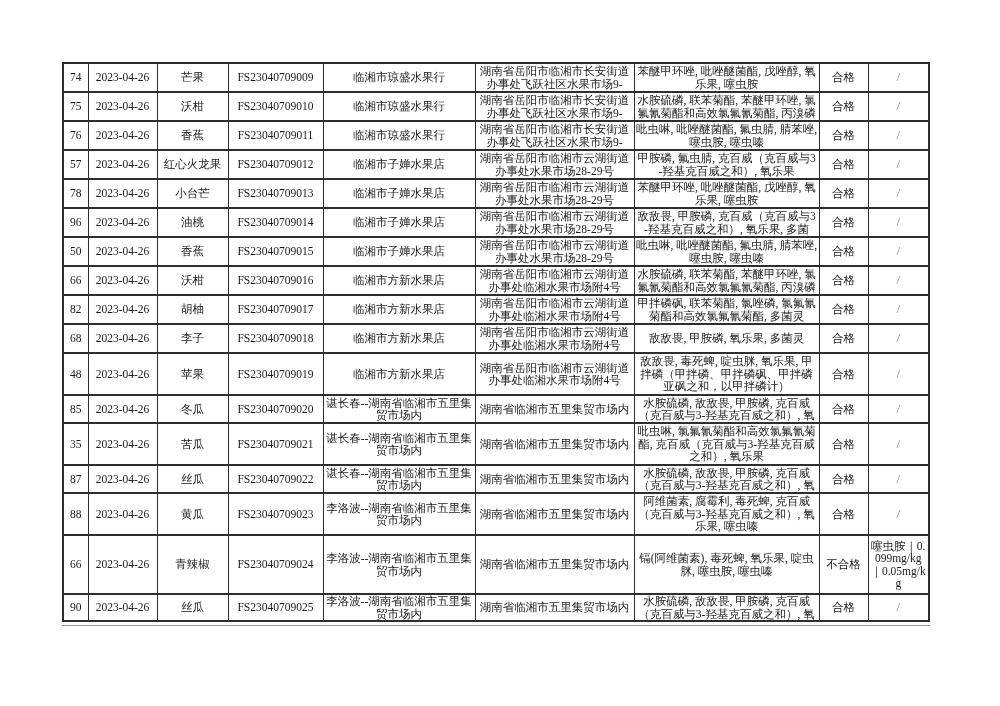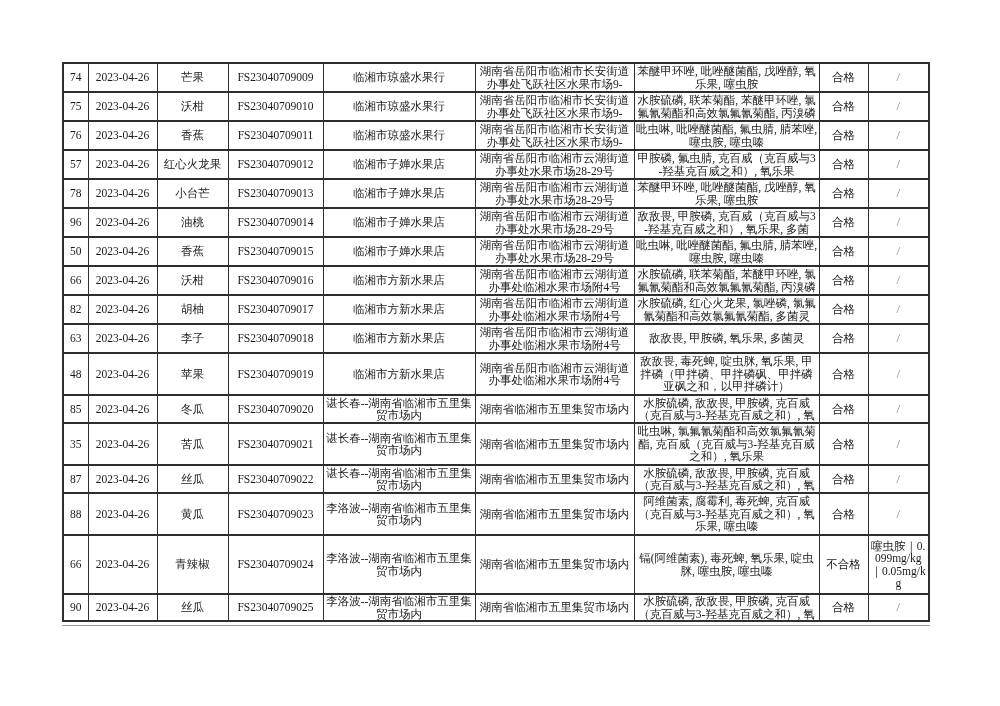--- a/index.html
+++ b/index.html
@@ -320,32 +320,32 @@
     <td class="c-id">
               <div class="cw">FS23040709017</div>
             </td>
     <td class="c-vendor">
               <div class="cw">临湘市方新水果店</div>
             </td>
     <td class="c-market">
               <div class="cw">湖南省岳阳市临湘市云湖街道办事处临湘水果市场附4号</div>
             </td>
     <td class="c-tests">
-              <div class="cw">水胺硫磷, 红心火龙果, 氯唑磷, 氯氟氰菊酯和高效氯氟氰菊酯, 多菌灵</div>
-            </td>
-    <td class="c-result">
-              <div class="cw">合格</div>
-            </td>
-    <td class="c-limit">
-              <div class="cw slash">/</div>
-            </td>
-  </tr>
-          <tr>
-    <td class="c-no">
-              <div class="cw">63</div>
+              <div class="cw">甲拌磷砜, 联苯菊酯, 氯唑磷, 氯氟氰菊酯和高效氯氟氰菊酯, 多菌灵</div>
+            </td>
+    <td class="c-result">
+              <div class="cw">合格</div>
+            </td>
+    <td class="c-limit">
+              <div class="cw slash">/</div>
+            </td>
+  </tr>
+          <tr>
+    <td class="c-no">
+              <div class="cw">68</div>
             </td>
     <td class="c-date">
               <div class="cw">2023-04-26</div>
             </td>
     <td class="c-product">
               <div class="cw">李子</div>
             </td>
     <td class="c-id">
               <div class="cw">FS23040709018</div>
             </td>

